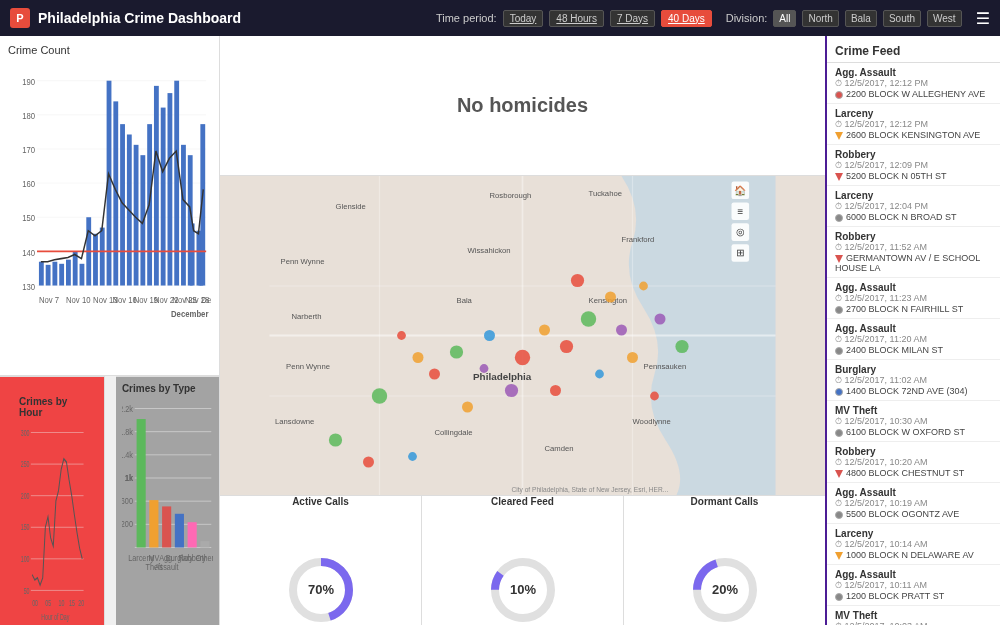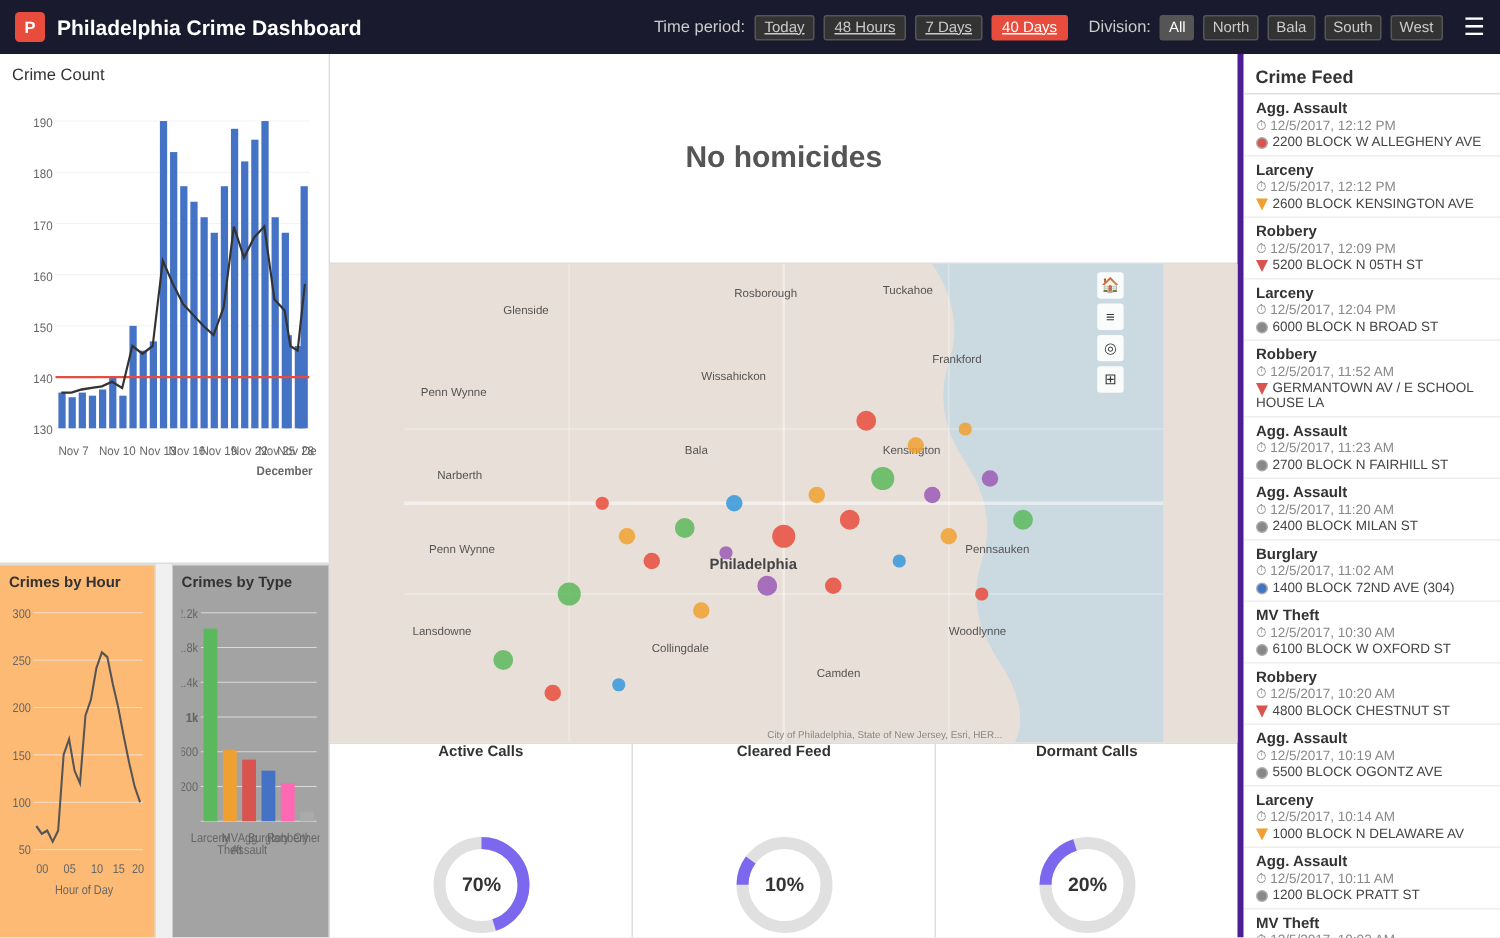--- a/index.html
+++ b/index.html
@@ -46,21 +46,21 @@
     
     #left-panel { width: 220px; display: flex; flex-direction: column; border-right: 1px solid #ddd; }
 
     
     #crime-count { background: white; padding: 8px; height: 340px; border-bottom: 1px solid #ddd; }
     #crime-count h3 { font-size: 11px; font-weight: normal; margin-bottom: 4px; color: #333; }
     #chart-area { position: relative; width: 100%; height: 300px; }
 
     
     #bottom-left { display: flex; height: 249px; }
-    #crimes-by-hour { background: #fdba74; width: 50%; padding: 6px; border-right: 1px solid #ddd; border-top: 1px solid #ddd; }
+    #crimes-by-hour { background: #ef4444; width: 50%; padding: 19px; border-right: 1px solid #ddd; border-top: 1px solid #ddd; }
     #crimes-by-type { background: #a3a3a3; width: 50%; padding: 6px; border-top: 1px solid #ddd; margin-left: 11px; }
     #crimes-by-hour h3, #crimes-by-type h3 { font-size: 10px; font-weight: bold; color: #333; margin-bottom: 4px; }
 
     
     #center-panel { flex: 1; display: flex; flex-direction: column; }
 
     
     #top-stats { display: flex; height: 140px; background: white; border-bottom: 1px solid #ddd; }
     #total-crimes { flex: 1; display: flex; flex-direction: column; align-items: center; justify-content: center; border-right: 1px solid #ddd; }
     #total-crimes .number { font-size: 48px; font-weight: bold; color: #333; line-height: 1; }
@@ -72,21 +72,21 @@
     #map-container { flex: 1; position: relative; background: #e8e0d8; overflow: hidden; }
     #map-svg { width: 100%; height: 100%; }
 
     
     #bottom-stats { display: flex; height: 130px; background: #f8f8f8; border-top: 1px solid #ddd; }
     .stat-box { flex: 1; display: flex; flex-direction: column; align-items: center; justify-content: space-between; border-right: 1px solid #ddd; background: white; }
     .stat-box:last-child { border-right: none; }
     .stat-box h3 { font-size: 10px; font-weight: bold; color: #333; margin-bottom: 6px; }
 
     
-    #crime-feed { width: 175px; background: white; border-left: 4px solid #4c1d95; display: flex; flex-direction: column; overflow: hidden; }
+    #crime-feed { width: 175px; background: white; border-left: 2px solid #4c1d95; display: flex; flex-direction: column; overflow: hidden; }
     #crime-feed h3 { font-size: 12px; font-weight: bold; color: #333; padding: 8px 8px 4px; border-bottom: 1px solid #ddd; }
     #feed-list { overflow-y: auto; flex: 1; }
     .feed-item { padding: 4px 8px; border-bottom: 1px solid #eee; }
     .feed-item .crime-type { font-size: 10px; font-weight: bold; color: #333; }
     .feed-item .crime-time { font-size: 9px; color: #888; }
     .feed-item .crime-location { font-size: 9px; color: #444; }
 
     
     .bar { fill: #4472C4; }
     .axis-text { font-size: 8px; fill: #666; }

